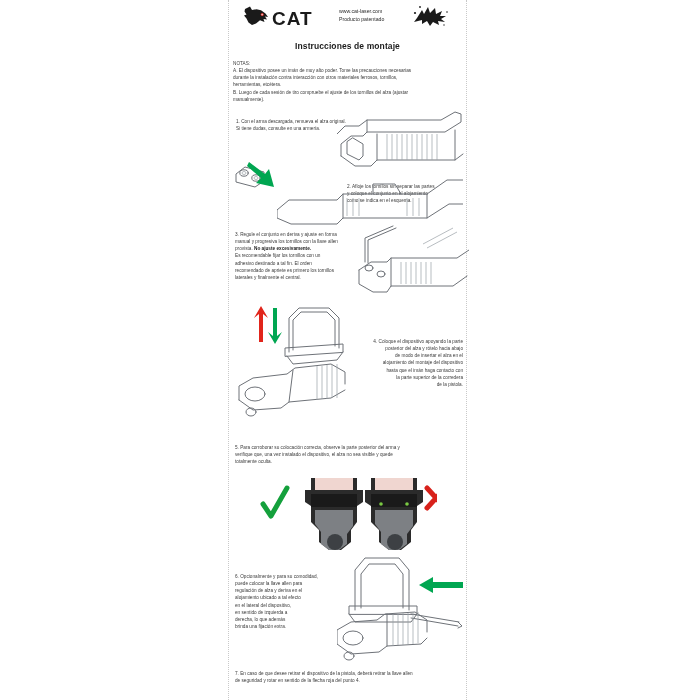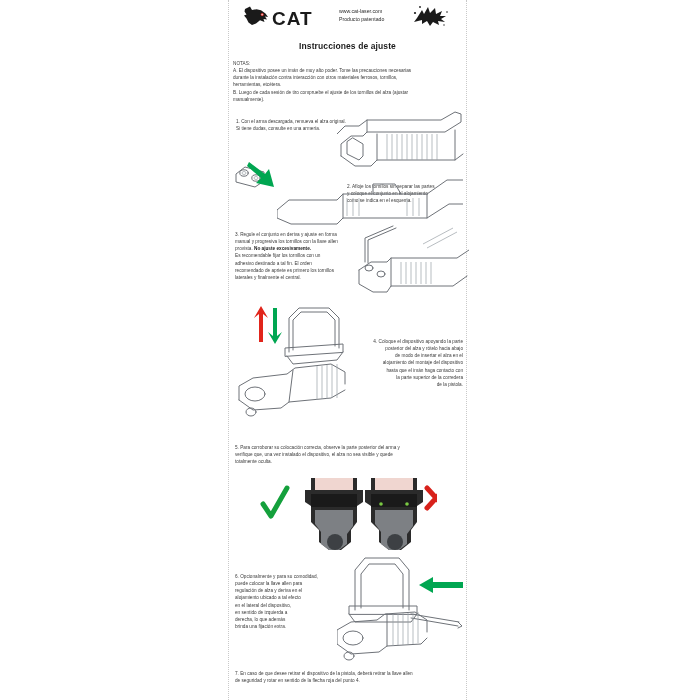--- a/index.html
+++ b/index.html
@@ -156,21 +156,21 @@
                    L35 12 L30 15 L34 18 L27 17 L28 21 L22 18 L19 22 L16 17
                    L11 20 L11 16 L3 18 Z" fill="#1a1a1a"></path>
           <circle cx="4" cy="9" r="1.1" fill="#1a1a1a"></circle>
           <circle cx="9" cy="3" r="0.9" fill="#1a1a1a"></circle>
           <circle cx="36" cy="8" r="0.8" fill="#1a1a1a"></circle>
           <circle cx="33" cy="21" r="0.7" fill="#1a1a1a"></circle>
         </svg>
       </div>
     </div>
 
-    <div class="title">Instrucciones de ajuste</div>
+    <div class="title">Instrucciones de montaje</div>
 
     <div class="txt notes">
       <span class="ln">NOTAS:</span>
       <span class="ln">A. El dispositivo posee un imán de muy alto poder. Tome las precauciones necesarias</span>
       <span class="ln">durante la instalación contra interacción con otros materiales ferrosos, tornillos,</span>
       <span class="ln">herramientas, etcétera.</span>
       <span class="ln">B. Luego de cada sesión de tiro compruebe el ajuste de los tornillos del alza (ajustar</span>
       <span class="ln">manualmente).</span>
     </div>
 

